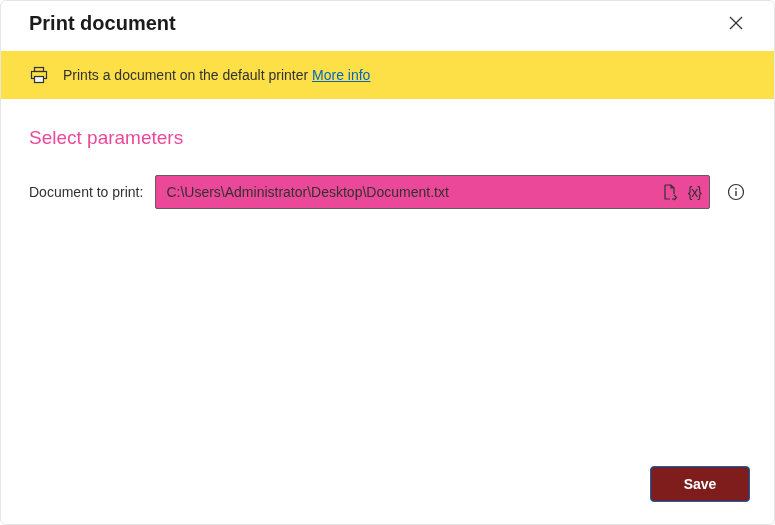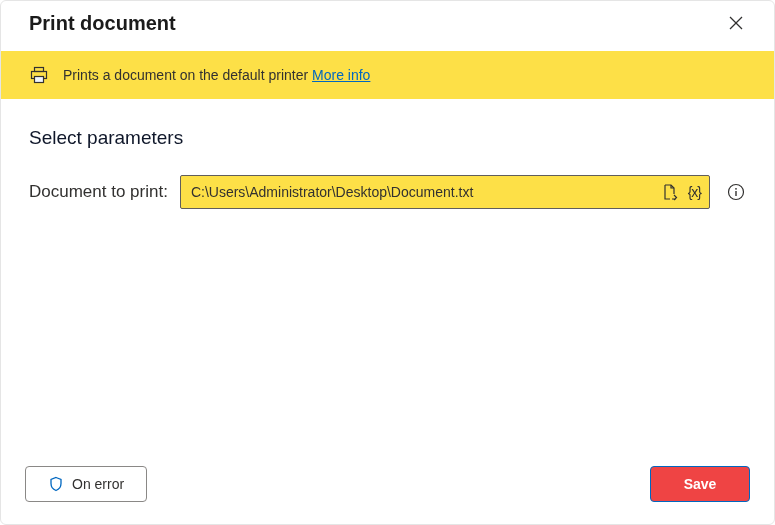--- a/index.html
+++ b/index.html
@@ -52,42 +52,42 @@
       text-decoration: underline;
       cursor: pointer;
     }
     .content {
       flex: 1;
       padding: 28px 28px 0 28px;
     }
     .section-title {
       font-size: 19px;
       font-weight: 400;
-      color: #0f172a;
+      color: #ec4899;
       margin-bottom: 26px;
     }
     .param-row {
       display: flex;
       align-items: center;
       gap: 12px;
     }
     .param-label {
-      font-size: 17px;
+      font-size: 14px;
       color: #323130;
       white-space: nowrap;
     }
     .input-wrapper {
       flex: 1;
       position: relative;
       display: flex;
       align-items: center;
       border: 1px solid #605e5c;
       border-radius: 2px;
       height: 34px;
-      background: #fde047;
+      background: #ec4899;
     }
     .input-field {
       flex: 1;
       border: none;
       outline: none;
       padding: 0 10px;
       font-size: 14px;
       color: #323130;
       height: 100%;
       background: transparent;
@@ -142,21 +142,21 @@
       display: flex;
       align-items: center;
       justify-content: center;
       gap: 8px;
       border: 1px solid #8a8886;
       background: #fff;
       color: #323130;
       min-width: 100px;
     }
     .btn-primary {
-      background: #ef4444;
+      background: #7f1d1d;
       border-color: #0067c0;
       color: #fff;
       font-weight: 600;
     }
     .btn-onerror {
       min-width: 120px;
       font-weight: 400;
     }
     .printer-icon svg, .close-btn svg, .file-select-icon svg, .info-icon-wrap svg, .shield-icon svg {
       display: block;
@@ -220,25 +220,17 @@
           <circle cx="9" cy="9" r="7.5" stroke="#323130" stroke-width="1.2"></circle>
           <circle cx="9" cy="5.8" r="0.9" fill="#323130"></circle>
           <line x1="9" y1="8" x2="9" y2="13" stroke="#323130" stroke-width="1.4"></line>
         </svg>
       </span>
     </div>
   </div>
 </div>
 
 <div class="footer">
-  <button class="btn btn-onerror">
-    <span class="shield-icon">
-      <svg width="16" height="16" viewBox="0 0 16 16" fill="none">
-        <path d="M8 1.5 L13 3.5 V7.5 C13 11 10.5 13.5 8 14.5 C5.5 13.5 3 11 3 7.5 V3.5 Z" stroke="#0067c0" stroke-width="1.3" fill="none"></path>
-      </svg>
-    </span>
-    <span>On error</span>
-  </button>
   <div class="footer-spacer"></div>
   <button class="btn btn-primary">
     <span>Save</span>
   </button>
 </div>
 
 </body></html>

